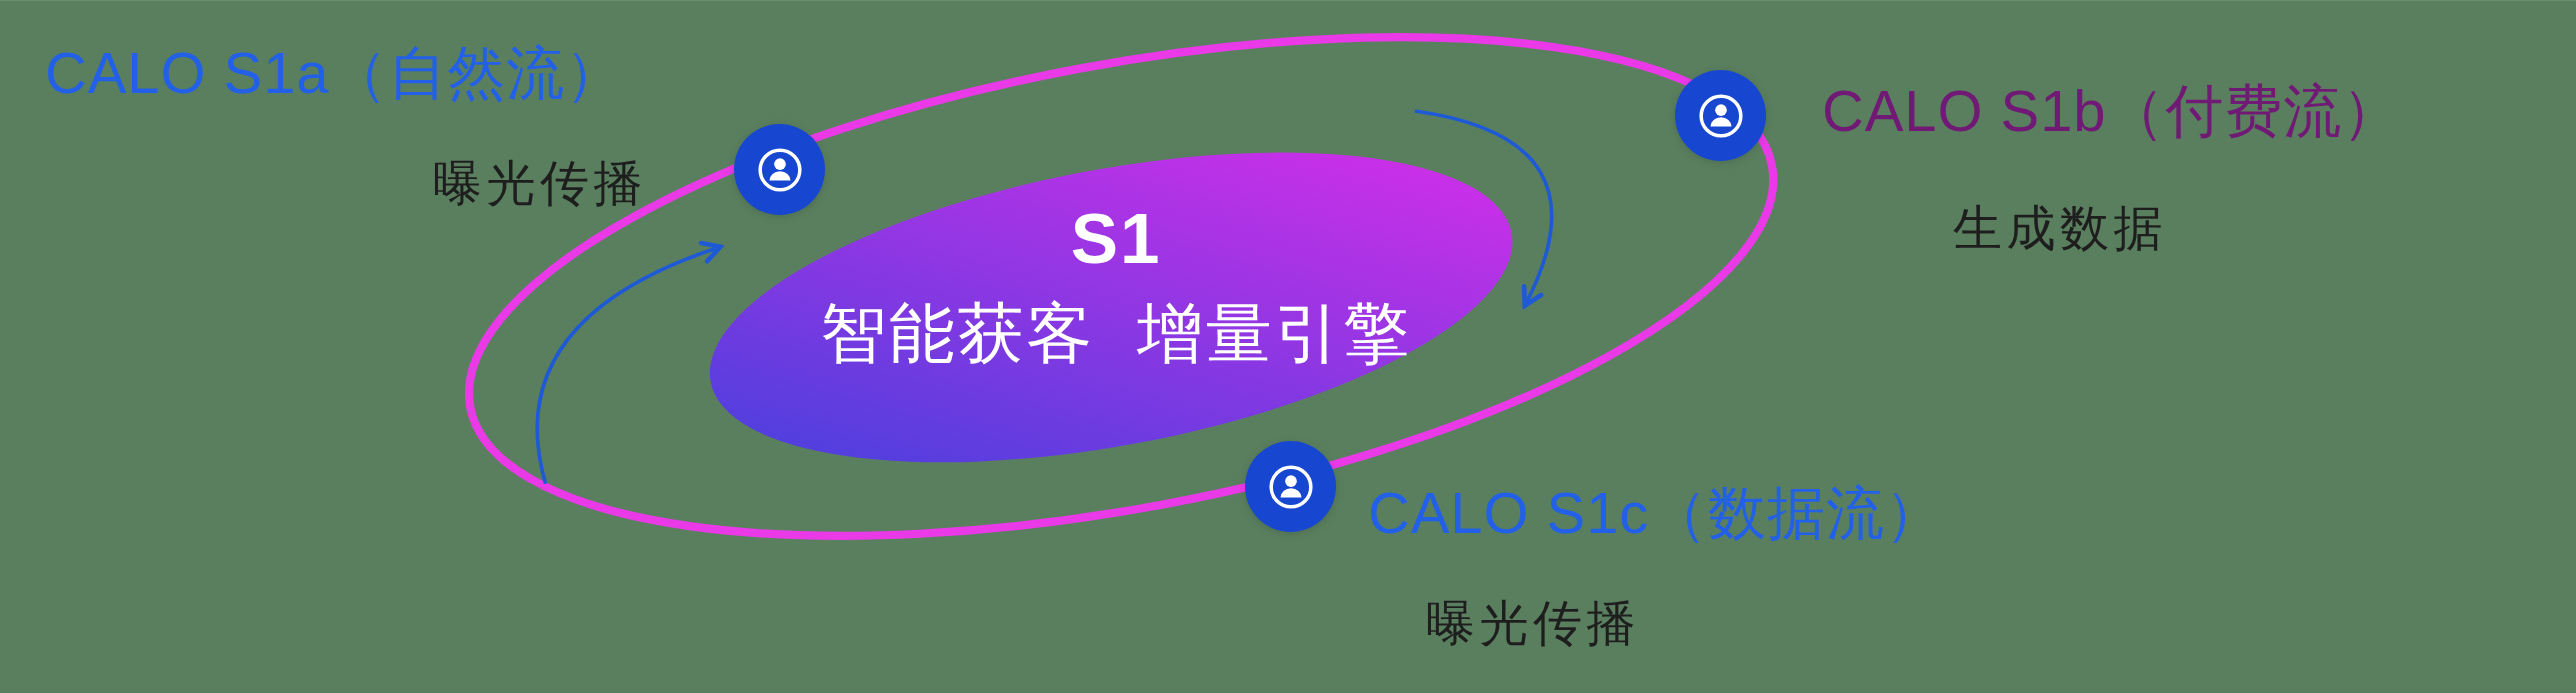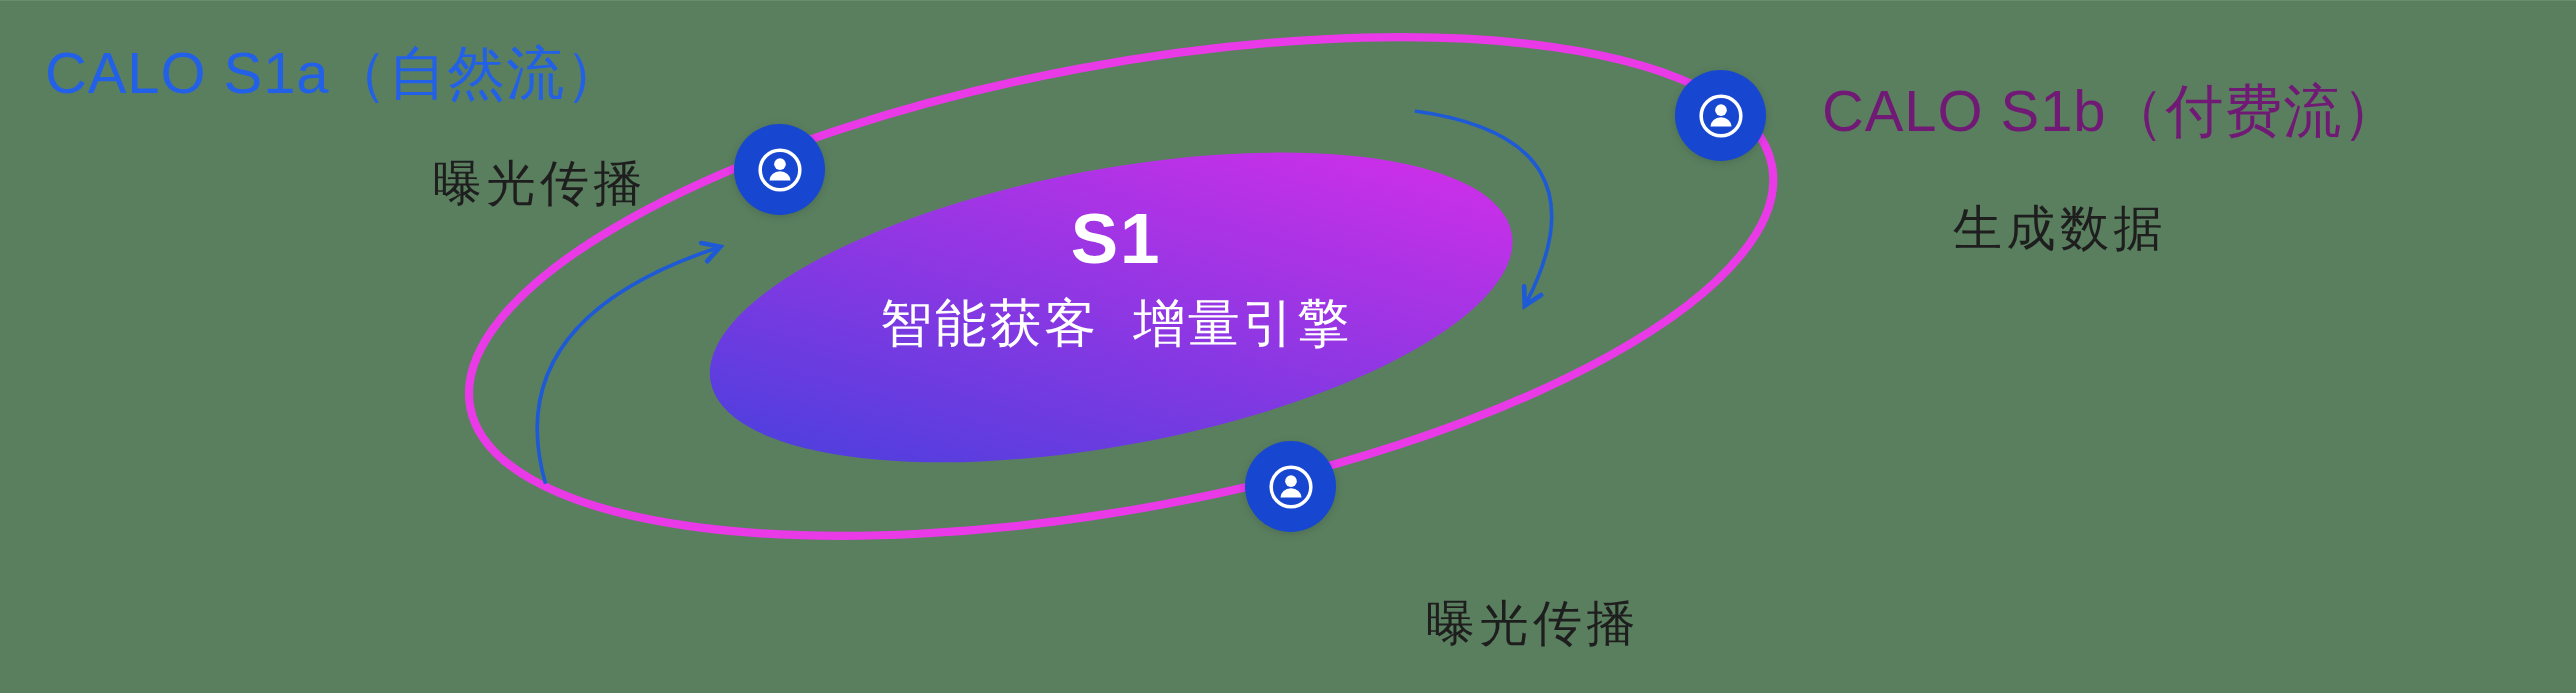--- a/index.html
+++ b/index.html
@@ -64,21 +64,21 @@
     color: #ffffff;
   }
   .core-title {
     font-size: 71px;
     font-weight: 600;
     line-height: 1.05;
     letter-spacing: 1.8px;
   }
   .core-sub {
     margin-top: 12.7px;
-    font-size: 52px;
+    font-size: 66px;
     font-weight: 500;
     letter-spacing: 2.7px;
     white-space: pre;
   }
 </style>
 </head>
 <body>
 
 <div class="canvas">
 
@@ -125,20 +125,21 @@
       <path d="M15 33 A9 8 0 0 1 33 33 Z" fill="#ffffff"></path>
     </svg>
   </div>
 
   <div class="sat-title t-s1a" style="color: rgb(35, 96, 232);">CALO S1a（自然流）</div>
   <div class="sat-sub s-s1a" style="color: rgb(30, 30, 30);">曝光传播</div>
 
   <div class="sat-title t-s1b" style="color: #701a75;">CALO S1b（付费流）</div>
   <div class="sat-sub s-s1b" style="color: rgb(30, 30, 30);">生成数据</div>
 
+  <div class="sat-title t-s1c" style="color: rgb(35, 96, 232);">CALO S1c（数据流）</div>
   <div class="sat-sub s-s1c" style="color: rgb(30, 30, 30);">曝光传播</div>
 
   <div class="core-text" style="color: rgb(255, 255, 255);">
     <div class="core-title">S1</div>
     <div class="core-sub">智能获客  增量引擎</div>
   </div>
 
 </div>
 
 

